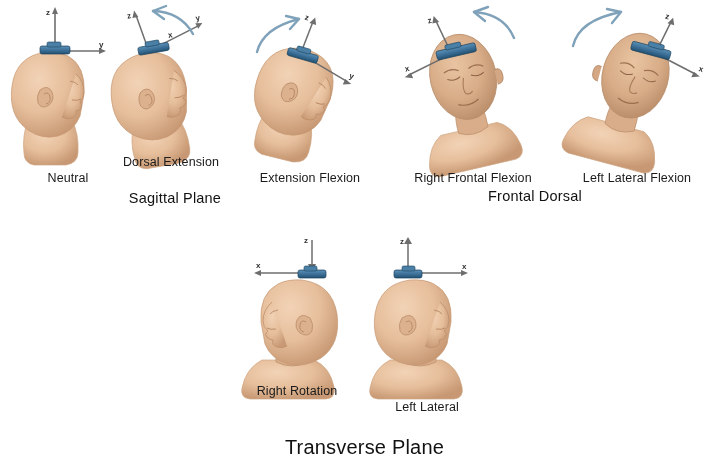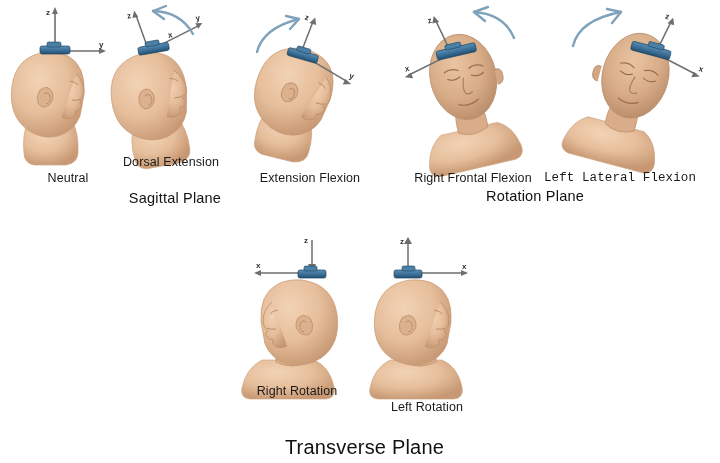--- a/index.html
+++ b/index.html
@@ -262,25 +262,25 @@
   </div>
 
   <div class="cap" style="left:0px;top:171px;width:120px;margin-left:8px;">Neutral</div>
 
   <div class="cap" style="left:95px;top:155px;width:152px;">Dorsal Extension</div>
 
   <div class="cap" style="left:240px;top:171px;width:140px;">Extension Flexion</div>
 
   <div class="cap" style="left:390px;top:171px;width:166px;">Right Frontal Flexion</div>
 
-  <div class="cap" style="left:540px;top:171px;width:160px;font-family:Liberation Mono, monospace;">Left Lateral Flexion</div>
+  <div class="cap" style="left:557px;top:171px;width:160px;">Left Lateral Flexion</div>
 
   <div class="plane" style="left:95px;top:190px;width:160px;">Sagittal Plane</div>
 
-  <div class="plane" style="left:455px;top:188px;width:160px;">Rotation Plane</div>
+  <div class="plane" style="left:455px;top:188px;width:160px;">Frontal Dorsal</div>
 
   <div class="cap" style="left:232px;top:384px;width:130px;">Right Rotation</div>
 
-  <div class="cap" style="left:362px;top:400px;width:130px;">Left Rotation</div>
+  <div class="cap" style="left:362px;top:400px;width:130px;">Left Lateral</div>
 
   <div class="plane" style="left:272px;top:436px;width:185px;font-size:20px;">Transverse Plane</div>
 
 </div>
 
 </body></html>

